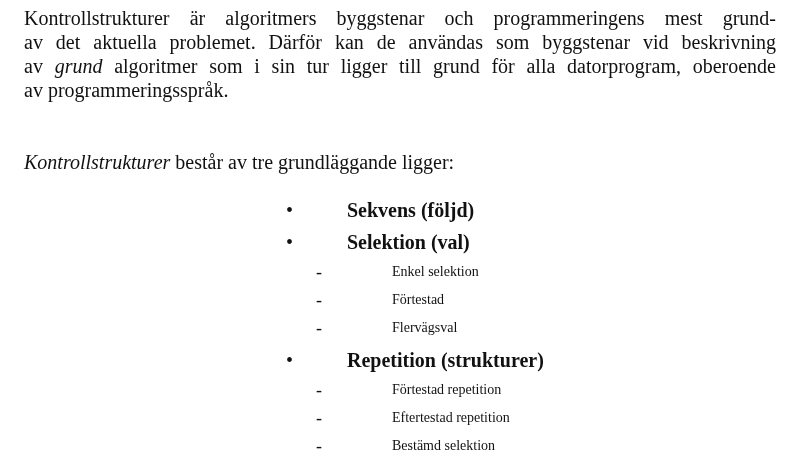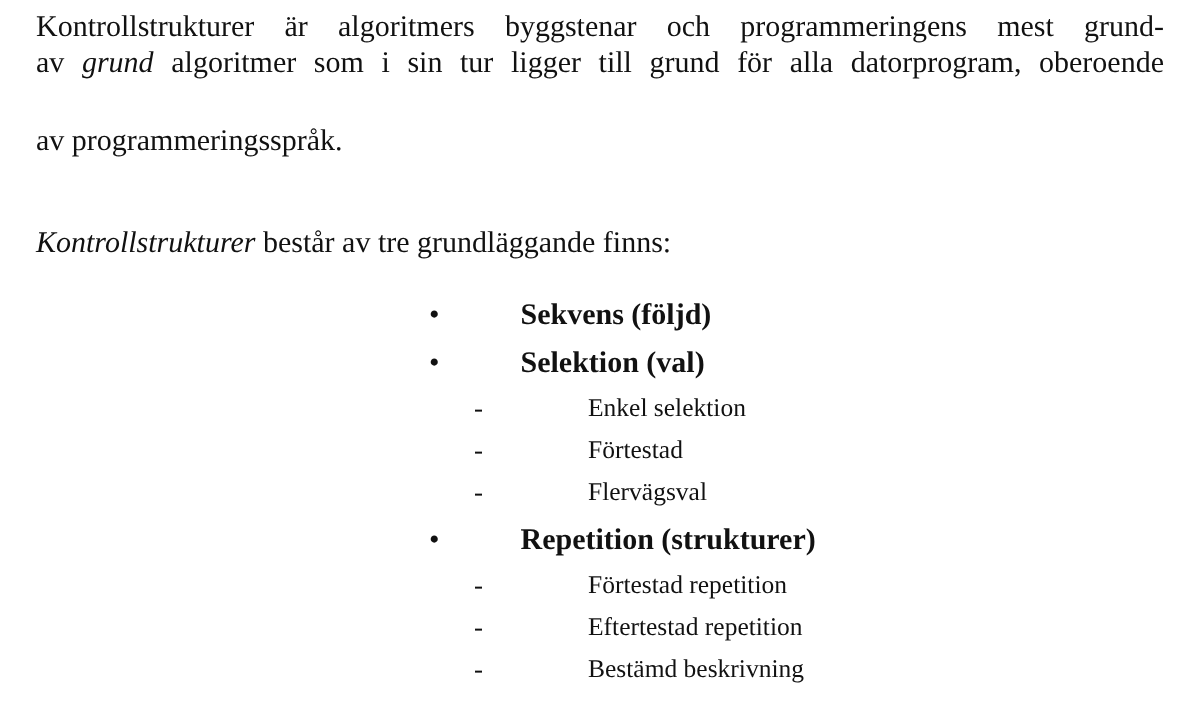--- a/index.html
+++ b/index.html
@@ -2,37 +2,38 @@
 <html><head>
 <meta charset="utf-8">
 <style>
   html, body { margin:0; padding:0; background:#ffffff; }
   body { width:800px; height:472px; overflow:hidden; position:relative;
          font-family:"Liberation Serif", "DejaVu Serif", serif; color:#111111; }
   .para { position:absolute; left:24px; width:752px; font-size:20px; line-height:24px;
           text-align:justify; margin:0; }
   .p1 { top:6px; }
   .p1 .line { display:block; text-align:justify; text-align-last:justify; height:24px; white-space:nowrap; }
-  .p1 .line.last { text-align-last:left;margin-top:28px; }
+  .p1 .line.last { text-align-last:left; }
   .p2 { top:150px; }
   .bullet { position:absolute; left:286px; font-size:20px; line-height:28px; }
   .bullet-text { position:absolute; left:347px; font-size:20px; font-weight:bold; line-height:28px; white-space:nowrap; }
   .dash { position:absolute; left:316px; font-size:18px; line-height:24px; }
-  .sub-text { position:absolute; left:392px; font-size:17px; line-height:24px; white-space:nowrap; }
+  .sub-text { position:absolute; left:392px; font-size:14px; line-height:24px; white-space:nowrap; }
 </style>
 </head>
 <body>
 
 <div class="para p1">
   <span class="line">Kontrollstrukturer är algoritmers byggstenar och programmeringens mest grund-</span>
+  <span class="line">av det aktuella problemet. Därför kan de användas som byggstenar vid beskrivning</span>
   <span class="line"><span>av </span><i>grund</i><span> algoritmer som i sin tur ligger till grund för alla datorprogram, oberoende</span></span>
   <span class="line last">av programmeringsspråk.</span>
 </div>
 
-<p class="para p2"><i>Kontrollstrukturer</i><span> består av tre grundläggande finns:</span></p>
+<p class="para p2"><i>Kontrollstrukturer</i><span> består av tre grundläggande ligger:</span></p>
 
 <div>
 
   <span class="bullet" style="top:196px">•</span>
   <span class="bullet-text" style="top:196px">Sekvens (följd)</span>
 
   <span class="bullet" style="top:228px">•</span>
   <span class="bullet-text" style="top:228px">Selektion (val)</span>
 
   <span class="dash" style="top:260px">-</span>
@@ -43,14 +44,14 @@
   <span class="sub-text" style="top:316px">Flervägsval</span>
 
   <span class="bullet" style="top:346px">•</span>
   <span class="bullet-text" style="top:346px">Repetition (strukturer)</span>
 
   <span class="dash" style="top:378px">-</span>
   <span class="sub-text" style="top:378px">Förtestad repetition</span>
   <span class="dash" style="top:406px">-</span>
   <span class="sub-text" style="top:406px">Eftertestad repetition</span>
   <span class="dash" style="top:434px">-</span>
-  <span class="sub-text" style="top:434px">Bestämd beskrivning</span>
+  <span class="sub-text" style="top:434px">Bestämd selektion</span>
 </div>
 
 </body></html>

